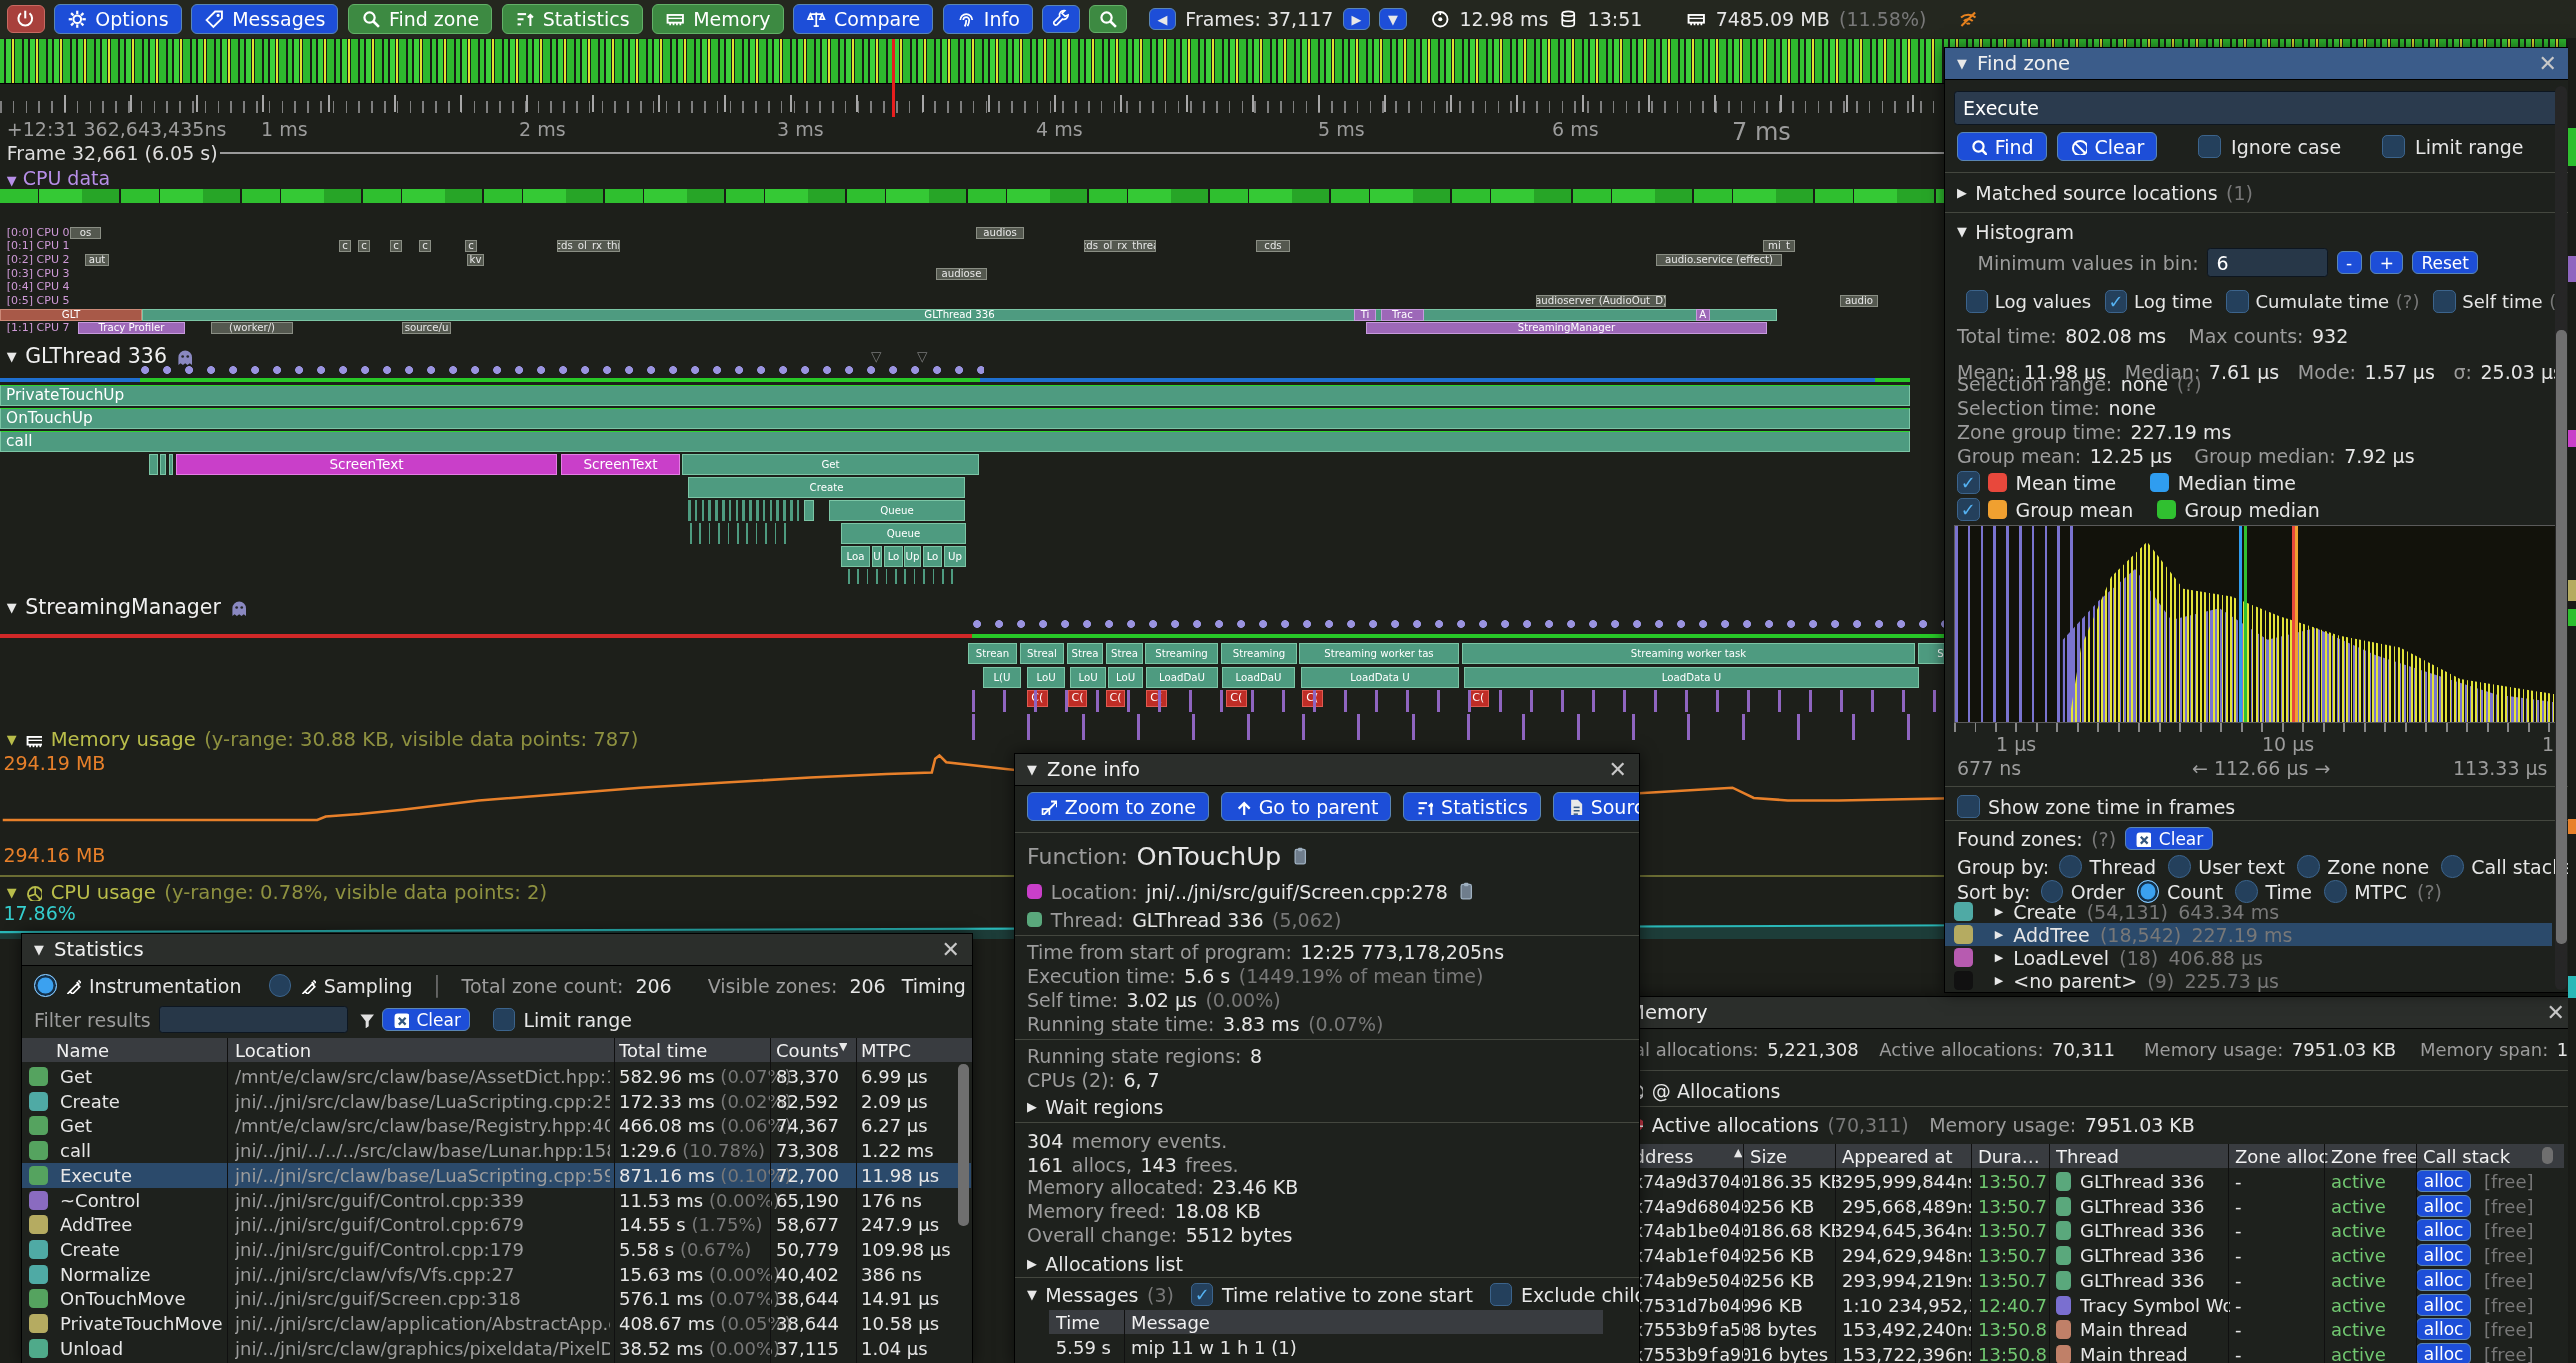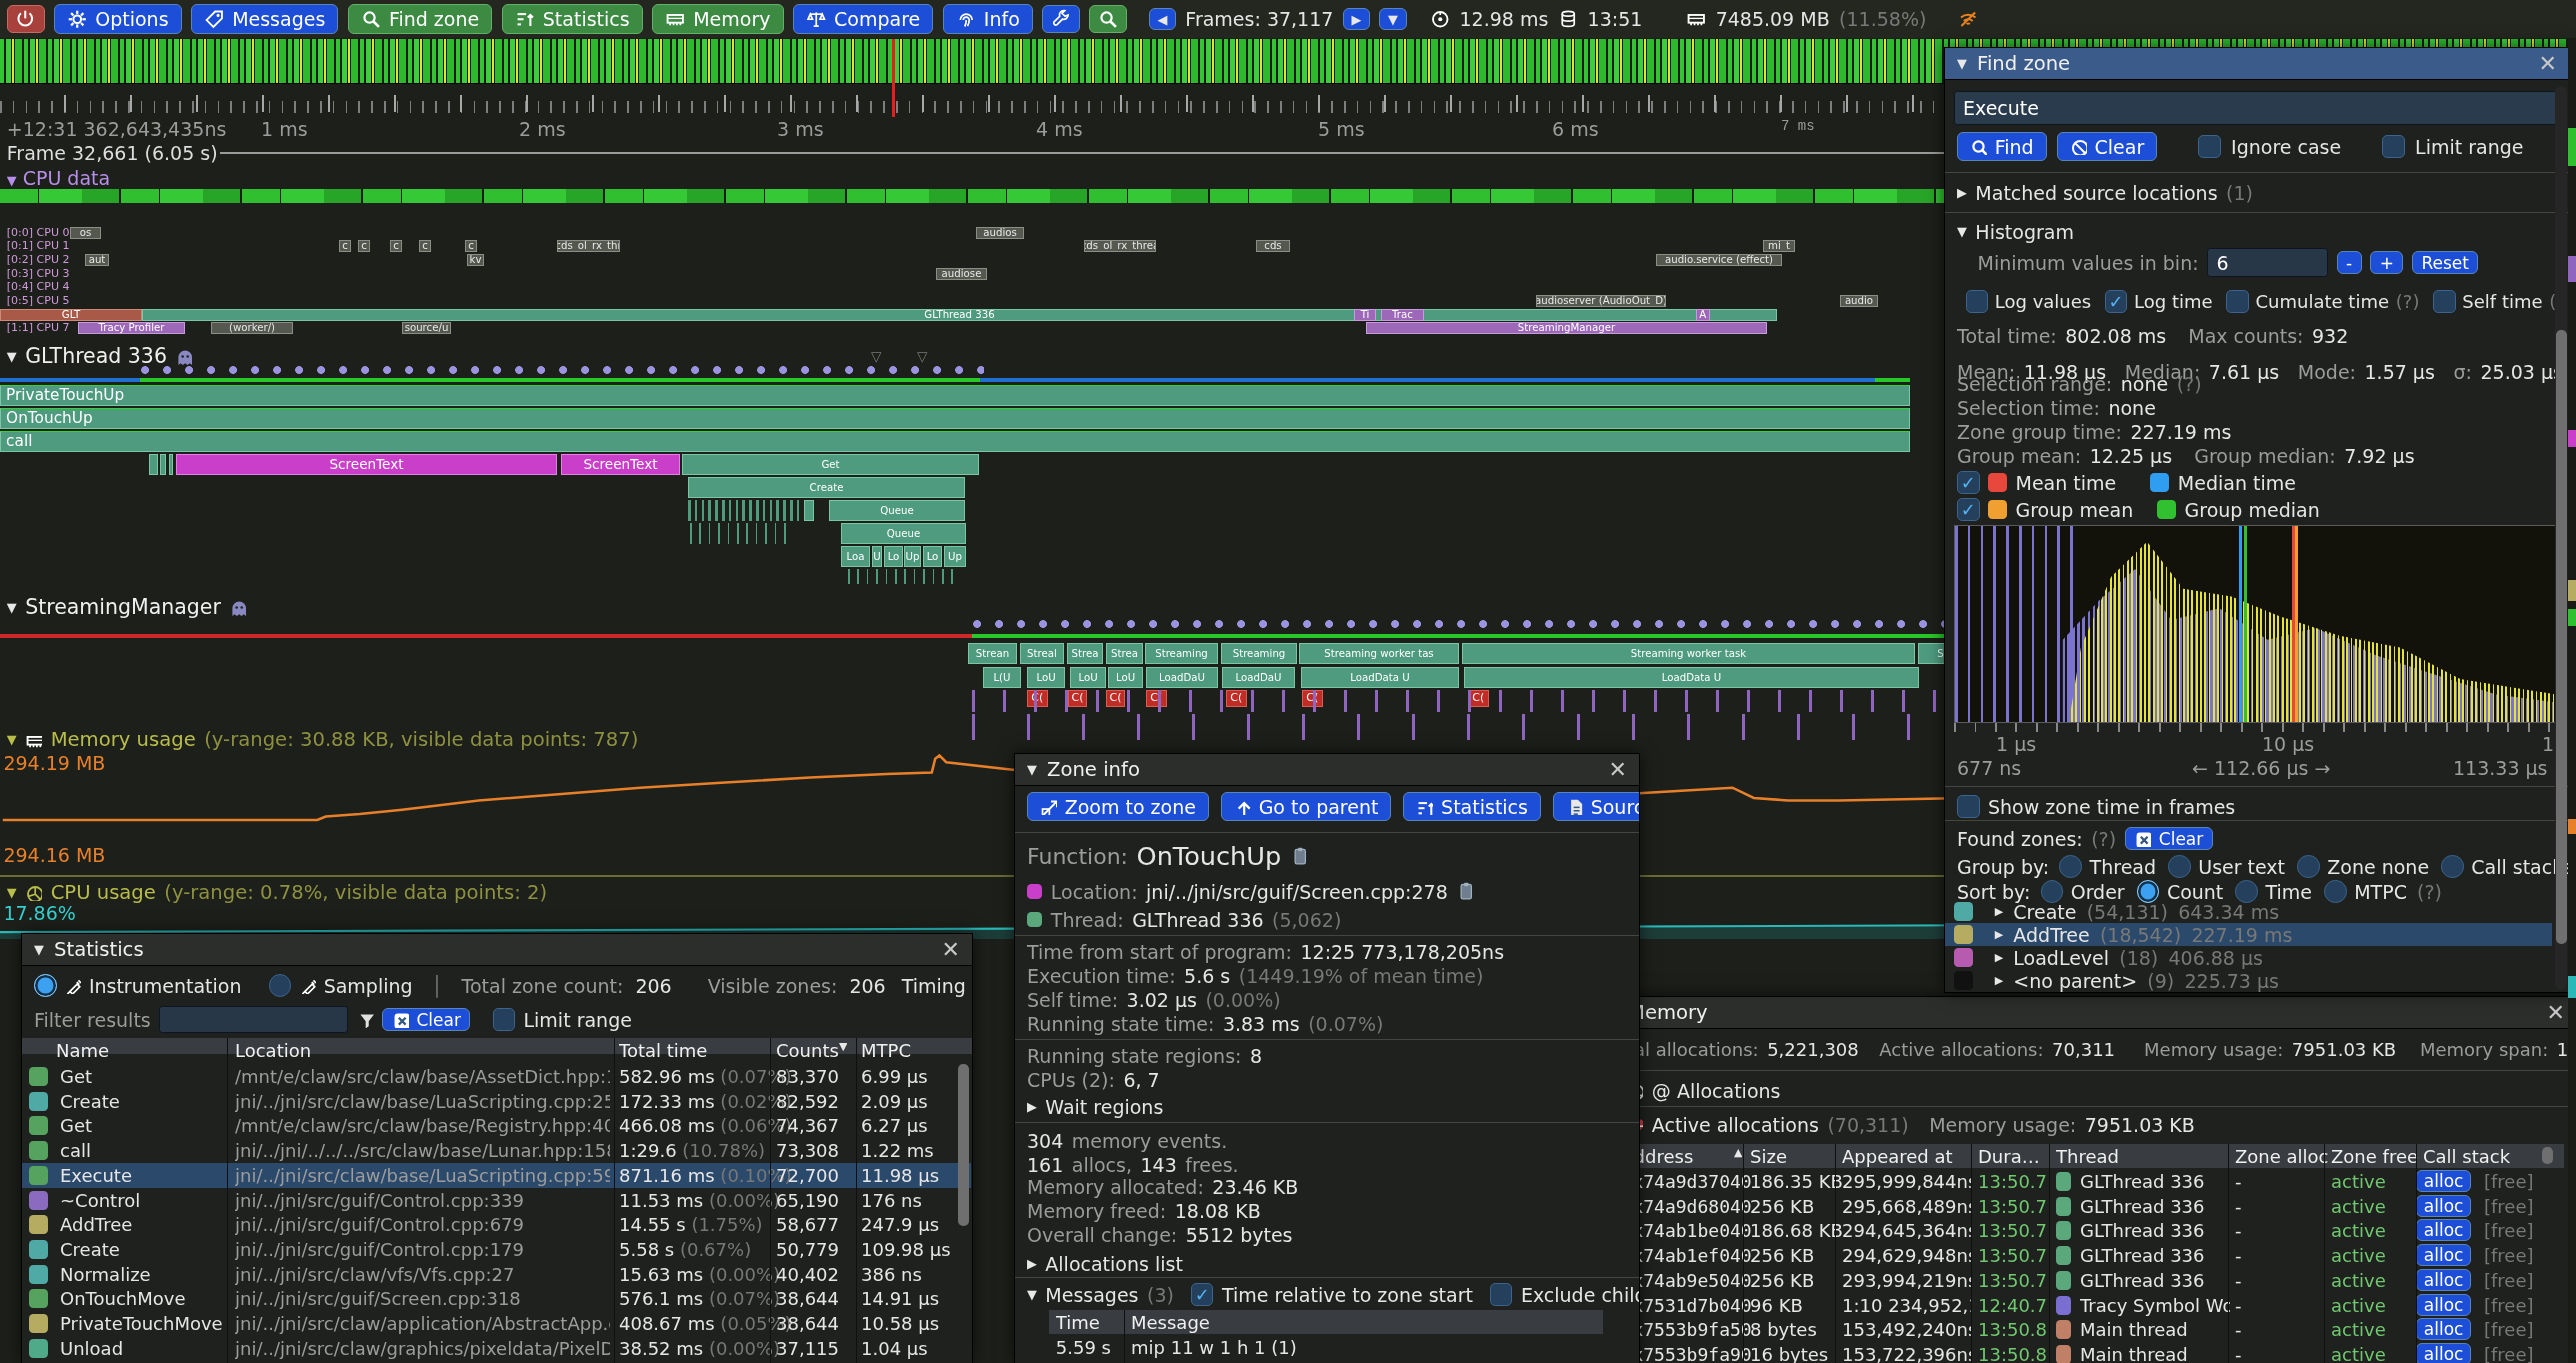--- a/index.html
+++ b/index.html
@@ -290,21 +290,21 @@
     repeating-linear-gradient(90deg,rgba(0,0,0,0) 0 64px,#a8a8a8 64px 66px);"></div>
   <div class="abs gray" style="left:6.8px;top:118px;font-size:19px;">+12:31 362,643,435ns</div>
   <div class="abs" style="left:0;top:118px;width:2576px;height:24px;">
 
   <div class="abs gray" style="font-size: 19px; left: 261px;"><span>1 ms</span></div>
       <div class="abs gray" style="font-size: 19px; left: 519px;"><span>2 ms</span></div>
       <div class="abs gray" style="font-size: 19px; left: 777px;"><span>3 ms</span></div>
       <div class="abs gray" style="font-size: 19px; left: 1036px;"><span>4 ms</span></div>
       <div class="abs gray" style="font-size: 19px; left: 1294px; margin-left: 24px;"><span>5 ms</span></div>
       <div class="abs gray" style="font-size: 19px; left: 1552px;"><span>6 ms</span></div>
-      <div class="abs gray" style="font-size: 14px; left: 1781px; font-family: Liberation Mono, monospace;"><span>7 ms</span></div>
+      <div class="abs gray" style="font-size: 24px; left: 1732px;"><span>7 ms</span></div>
     </div>
   <div class="abs" style="left:6.8px;top:142px;font-size:19px;color:#dedede;white-space:nowrap;"><span>Frame 32,661 (6.05 s)</span></div>
   <div class="abs" style="left:220px;top:152px;width:1749px;height:1.7px;background:#9a9a9a;"></div>
 
   <div class="abs" style="left:6.8px;top:167px;font-size:19px;color:#b78ee8;"><span class="tri" style="color:#b78ee8">▼</span> <span>CPU data</span></div>
   <div class="abs" style="left:0;top:189px;width:1969px;height:13.6px;background:
     repeating-linear-gradient(90deg,#2fbf2f 0 38px,#191b16 38px 39px,#35c935 39px 82px,#27a527 82px 119px,#191b16 119px 121px);"></div>
   <div class="abs" style="left:0;top:0;">
 
   <div class="abs" style="left: 6.8px; height: 12px; font-size: 11px; line-height: 12px; color: rgb(207, 154, 216); white-space: nowrap; top: 227px;"><span>[0:0] CPU 0</span></div>
@@ -646,21 +646,21 @@
         </svg>
       <span class="btn sm">
           <svg class="ic20" viewBox="0 0 20 20" width="17" height="17">
             <use href="#i-xsq"></use>
           </svg>
           <span>Clear</span>
         </span>
       <span class="cb" style="margin-left:13.6px"></span>
       <span>Limit range</span>
     </div>
-    <div class="thead" style="left:0;top:104px;width:950px;height:16px;">
+    <div class="thead" style="left:0;top:104px;width:950px;height:24px;">
       <span class="cell" style="left:34px">Name</span>
       <span class="cell" style="left:213px">Location</span>
       <span class="cell" style="left:597px">Total time</span>
       <span class="cell" style="left:754px">Counts</span>
       <span class="cell tri" style="left:817px;font-size:11px">▼</span>
       <span class="cell" style="left:839px">MTPC</span>
     </div>
     <div class="abs" style="left:0;top:130px;width:950px;height:299px;">
 
     <div class="trow" style="width: 949px; top: 0px;">

